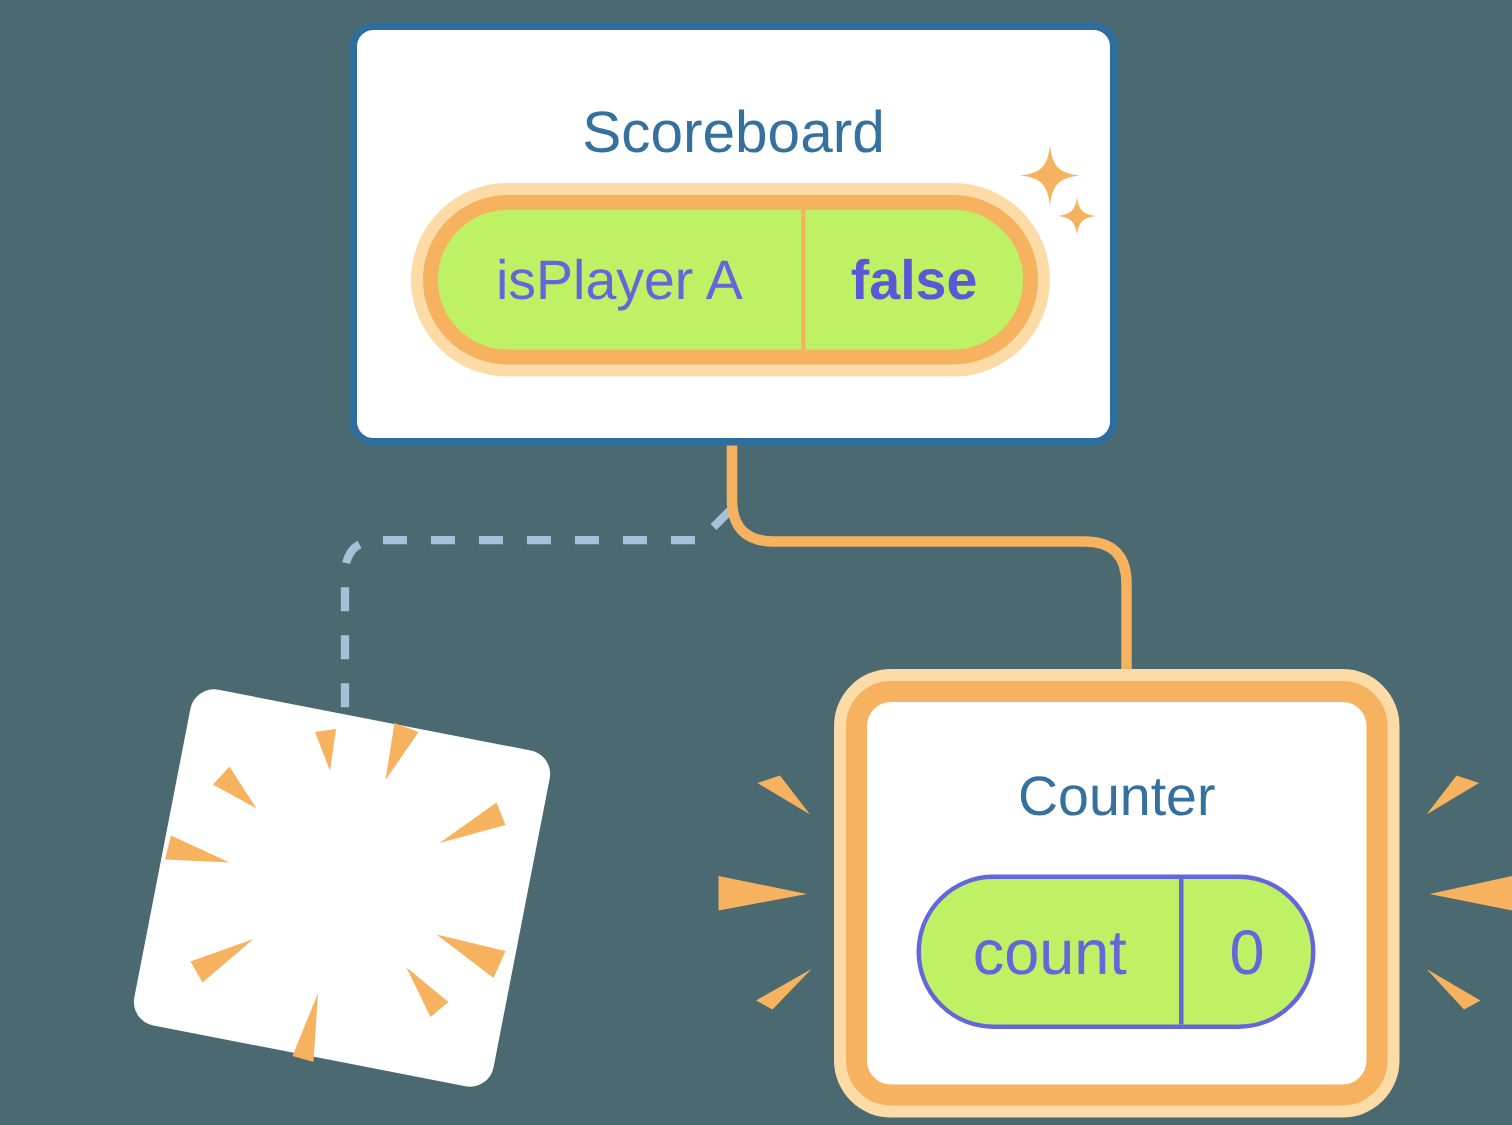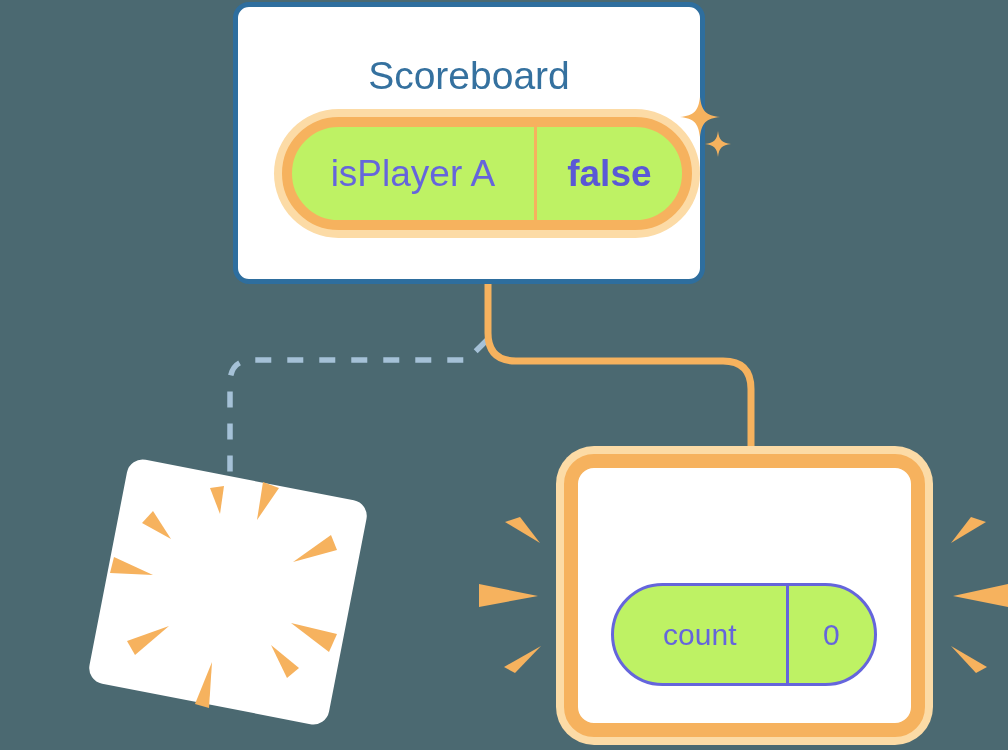--- a/index.html
+++ b/index.html
@@ -12,21 +12,21 @@
   .layer-back { z-index:1; }
   .layer-front { z-index:3; pointer-events:none; }
 
   
   .connector-solid { fill:none; stroke:var(--orange,#f6b25e); stroke-width:7; }
   .connector-dashed { fill:none; stroke:var(--dashed-blue,#a5c1d7); stroke-width:5.5; stroke-dasharray:16 16; }
 
   
   .card { position:absolute; background:#ffffff; box-sizing:border-box; z-index:2; }
   .scoreboard-card {
-    left:233px; top:2px; width:472px; height:282px;
+    left:233px; top:15px; width:512px; height:282px;
     border:5px solid var(--card-border-blue,#2e6e9e); border-radius:16px;
   }
   .card-title {
     position:absolute; left:0; right:0; text-align:center;
     color:var(--title-blue,#35719f); font-weight:500;
   }
   .scoreboard-title { top:47px; font-size:39px; }
 
   .pill {
     position:absolute; display:flex; align-items:stretch; background:#bef264; box-sizing:border-box;
@@ -50,21 +50,21 @@
     left:564px; top:454px; width:361px; height:283px;
     border:14px solid var(--orange,#f6b25e); border-radius:30px;
     box-shadow:0 0 0 8px var(--orange-halo,#fcdba6);
   }
   .counter-title { top:42px; font-size:37px; }
   .counter-pill {
     left:33px; top:115px; width:266px; height:103px;
     border:3px solid var(--purple,#6565dc); border-radius:56px;
   }
   .counter-pill .pill-key { flex:0 0 66%; border-right:3px solid var(--purple,#6565dc); }
-  .counter-pill .pill-cell { font-size:30px; }
+  .counter-pill .pill-cell { font-size:42px; }
 
   .removed-card {
     left:106px; top:478px; width:244px; height:228px;
     border-radius:16px; transform:rotate(11deg);
   }
 
   
   .wedge { fill:var(--orange,#f6b25e); }
   .spark { fill:var(--orange,#f6b25e); }
 </style>
@@ -82,20 +82,21 @@
     <div class="card-title scoreboard-title">Scoreboard</div>
     <div class="pill scoreboard-pill">
       <div class="pill-cell pill-key">isPlayer A</div>
       <div class="pill-cell pill-value">false</div>
     </div>
   </div>
 
   <div class="card removed-card"></div>
 
   <div class="card counter-card">
+    <div class="card-title counter-title">Counter</div>
     <div class="pill counter-pill">
       <div class="pill-cell pill-key">count</div>
       <div class="pill-cell pill-value">0</div>
     </div>
   </div>
 
   <svg class="layer layer-front" viewBox="0 0 1008 750" aria-hidden="true">
     <g>
       <path class="spark" d="M700,97 C701.6,111 706,115.4 720,117 C706,118.6 701.6,123 700,137 C698.4,123 694,118.6 680,117 C694,115.4 698.4,111 700,97 Z"></path>
       <path class="spark" d="M718,131 C719,140 722,143 731,144 C722,145 719,148 718,157 C717,148 714,145 705,144 C714,143 717,140 718,131 Z"></path>

